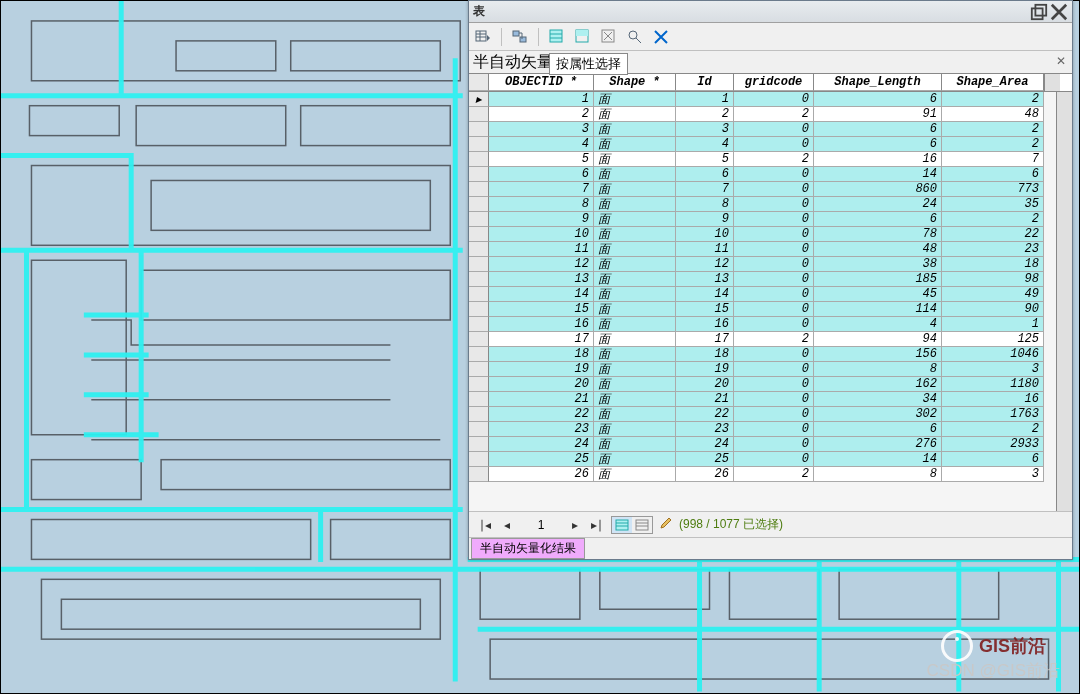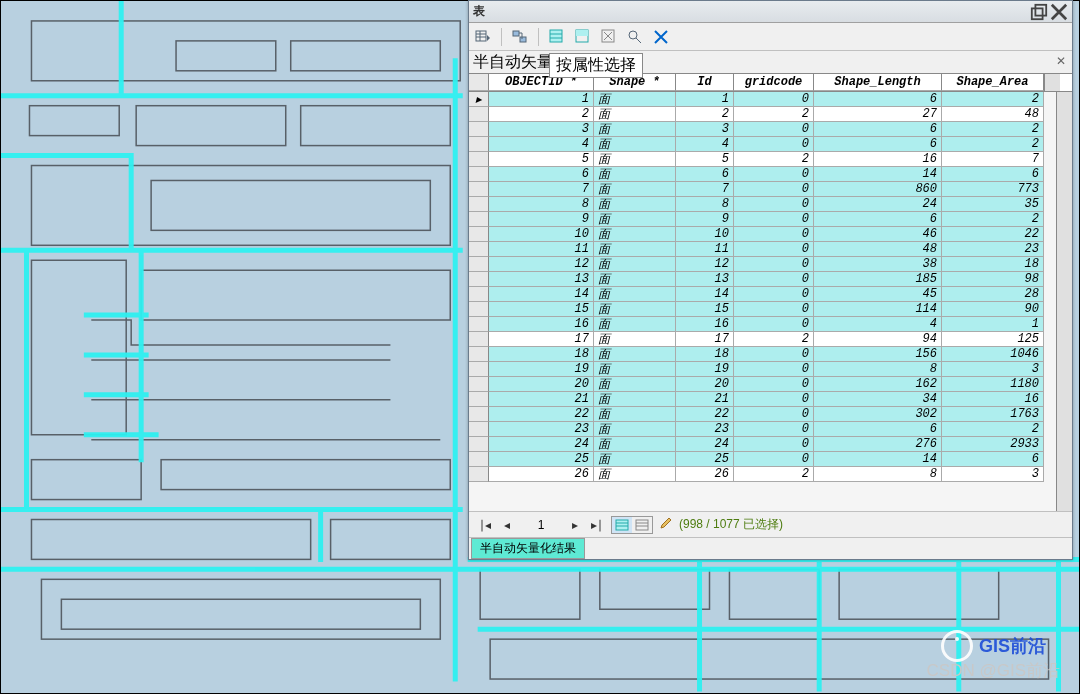--- a/index.html
+++ b/index.html
@@ -13,21 +13,21 @@
 .titlebar .title { flex: 1; font-weight: bold; color: #333; }
 .titlebar .win-btn { width: 18px; height: 14px; display: inline-flex; align-items: center; justify-content: center; margin-left: 2px; color: #444; }
 
 .toolbar { height: 28px; background: #f0f0f0; border-bottom: 1px solid #c0c0c0; display: flex; align-items: center; padding: 0 4px; gap: 6px; }
 .tbtn { width: 20px; height: 20px; display: inline-flex; align-items: center; justify-content: center; }
 .tbtn svg { width: 16px; height: 16px; }
 .sep { width: 1px; height: 18px; background: #c0c0c0; margin: 0 2px; }
 
 .subtitle-row { height: 22px; background: #f0f0f0; display: flex; align-items: center; padding-left: 4px; position: relative; }
 .subtitle-row .lbl { font-size: 16px; }
-.subtitle-pop { position: absolute; left: 80px; top: 2px; background: #fff; border: 1px solid #888; padding: 1px 6px; font-size: 16px; }
+.subtitle-pop { position: absolute; left: 80px; top: 2px; background: #fff; border: 1px solid #888; padding: 1px 6px; font-size: 13px; }
 .subtitle-row .close-x { position: absolute; right: 6px; top: 3px; color: #666; }
 
 .grid-wrap { flex: 1; overflow: hidden; display: flex; flex-direction: column; border-top: 1px solid #888; font-style: italic; }
 .grid-head, .grid-row { display: flex; height: 15px; }
 .grid-head { height: 18px; background: #fff; border-bottom: 1px solid #888; font-weight: bold; font-family: 'Courier New', monospace; }
 .grid-head .cell { border-right: 1px solid #888; display: flex; align-items: center; justify-content: center; color: #000; }
 .rowsel { width: 20px; background: #e8e8e8; border-right: 1px solid #888; border-bottom: 1px solid #aaa; display:flex; align-items:center; justify-content:center; }
 .cell { border-right: 1px solid #aaa; border-bottom: 1px solid #aaa; padding: 0 4px; display: flex; align-items: center; justify-content: flex-end; font-family: 'Courier New', monospace; font-size: 12px; color: #000; background: #fff; }
 .cell.left { justify-content: flex-start; }
 .row-sel .cell { background: #aeeeee; }
@@ -44,23 +44,23 @@
 .nav-bar { height: 26px; background: #f0f0f0; border-top: 1px solid #c0c0c0; display: flex; align-items: center; padding: 0 8px; gap: 6px; }
 .nav-btn { width: 16px; height: 16px; display: inline-flex; align-items: center; justify-content: center; color: #333; }
 .nav-input { width: 40px; text-align: center; border: none; background: transparent; font-size: 12px; }
 .nav-mode { display: inline-flex; border: 1px solid #999; }
 .nav-mode span { width: 20px; height: 16px; display: inline-flex; align-items: center; justify-content: center; }
 .nav-mode .active { background: #d0e4f5; }
 .status { color: #4d7c0f; }
 .pencil svg { width:14px; height:14px; }
 
 .footer-tab { height: 22px; background: #f0f0f0; border-top: 1px solid #c0c0c0; display: flex; align-items: center; }
-.footer-tab .tab { border: 1px solid #999; background: #5eead4; padding: 1px 8px; margin-left: 2px; }
-
-.watermark1 { position: absolute; right: 34px; bottom: 32px; display: flex; align-items: center; color: #1d4ed8; font-size: 18px; font-weight: bold; opacity:.9; }
+.footer-tab .tab { border: 1px solid #999; background: #f0abfc; padding: 1px 8px; margin-left: 2px; }
+
+.watermark1 { position: absolute; right: 34px; bottom: 32px; display: flex; align-items: center; color: #7f1d1d; font-size: 18px; font-weight: bold; opacity:.9; }
 .watermark1 .ring { width: 32px; height: 32px; border: 3px solid #fff; border-radius: 50%; margin-right: 6px; position: relative; display:inline-flex;align-items:center;justify-content:center;}
 .watermark1 .ring::after{content:"";position:absolute;width:4px;height:4px;background:#fff;border-radius:50%;top:4px;}
 .watermark2 { position: absolute; right: 20px; bottom: 12px; color: #c8c8c8; font-size: 17px; }
 </style>
 </head>
 <body>
 
 <div class="map-canvas">
 <svg viewBox="0 0 1080 694">
   <rect x="0" y="0" width="1080" height="694" fill="#b8d0e0"></rect>
@@ -192,21 +192,21 @@
             <div class="cell c-grid">0</div>
             <div class="cell c-len">6</div>
             <div class="cell c-area">2</div>
           </div>
           <div class="grid-row">
             <div class="rowsel"></div>
             <div class="cell c-oid">2</div>
             <div class="cell c-shape left">面</div>
             <div class="cell c-id">2</div>
             <div class="cell c-grid">2</div>
-            <div class="cell c-len">27</div>
+            <div class="cell c-len">91</div>
             <div class="cell c-area">48</div>
           </div>
           <div class="grid-row row-sel">
             <div class="rowsel"></div>
             <div class="cell c-oid">3</div>
             <div class="cell c-shape left">面</div>
             <div class="cell c-id">3</div>
             <div class="cell c-grid">0</div>
             <div class="cell c-len">6</div>
             <div class="cell c-area">2</div>
@@ -264,21 +264,21 @@
             <div class="cell c-grid">0</div>
             <div class="cell c-len">6</div>
             <div class="cell c-area">2</div>
           </div>
           <div class="grid-row row-sel">
             <div class="rowsel"></div>
             <div class="cell c-oid">10</div>
             <div class="cell c-shape left">面</div>
             <div class="cell c-id">10</div>
             <div class="cell c-grid">0</div>
-            <div class="cell c-len">46</div>
+            <div class="cell c-len">78</div>
             <div class="cell c-area">22</div>
           </div>
           <div class="grid-row row-sel">
             <div class="rowsel"></div>
             <div class="cell c-oid">11</div>
             <div class="cell c-shape left">面</div>
             <div class="cell c-id">11</div>
             <div class="cell c-grid">0</div>
             <div class="cell c-len">48</div>
             <div class="cell c-area">23</div>
@@ -301,21 +301,21 @@
             <div class="cell c-len">185</div>
             <div class="cell c-area">98</div>
           </div>
           <div class="grid-row row-sel">
             <div class="rowsel"></div>
             <div class="cell c-oid">14</div>
             <div class="cell c-shape left">面</div>
             <div class="cell c-id">14</div>
             <div class="cell c-grid">0</div>
             <div class="cell c-len">45</div>
-            <div class="cell c-area">28</div>
+            <div class="cell c-area">49</div>
           </div>
           <div class="grid-row row-sel">
             <div class="rowsel"></div>
             <div class="cell c-oid">15</div>
             <div class="cell c-shape left">面</div>
             <div class="cell c-id">15</div>
             <div class="cell c-grid">0</div>
             <div class="cell c-len">114</div>
             <div class="cell c-area">90</div>
           </div>

